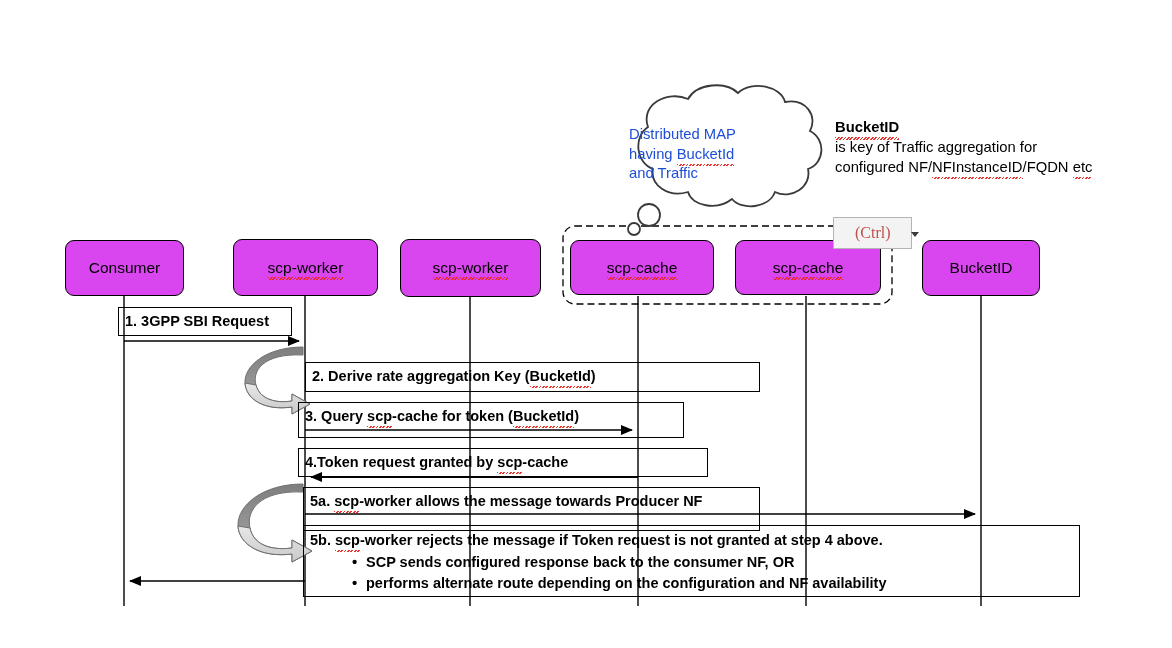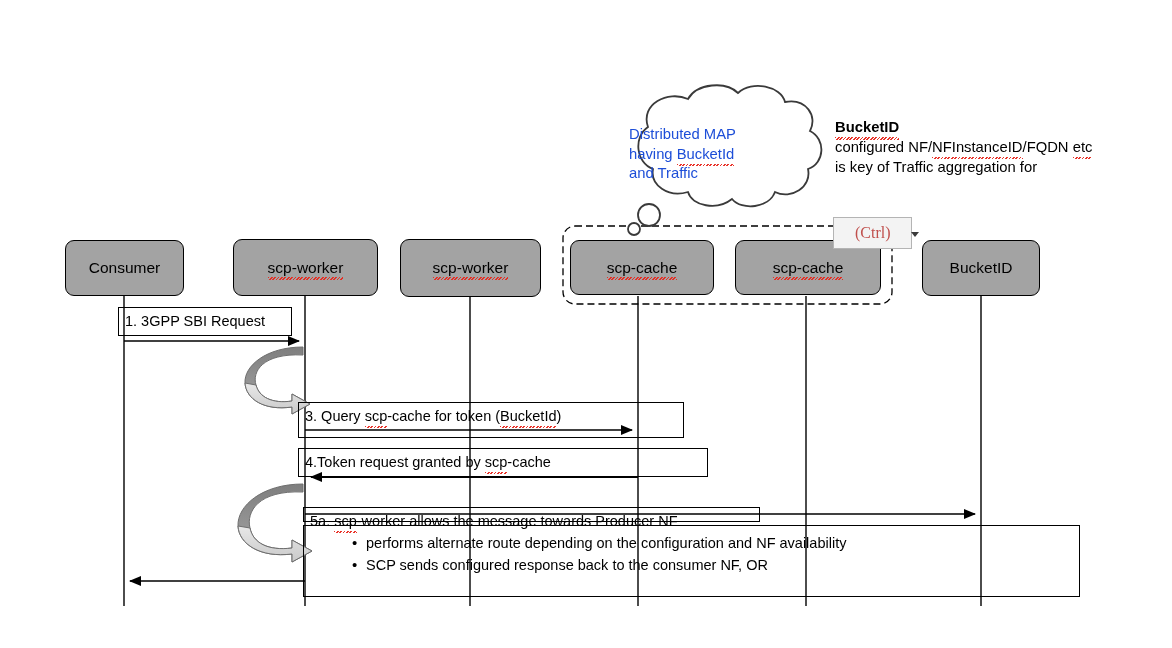--- a/index.html
+++ b/index.html
@@ -23,21 +23,21 @@
     left: 0;
     top: 0;
     width: 1172px;
     height: 648px;
   }
   
   .lifeline-box {
     position: absolute;
     border: 1.4px solid #000;
     border-radius: 9px;
-    background: #a3a3a3;
+    background: #d946ef;
     display: flex;
     align-items: center;
     justify-content: center;
     font-size: 15.5px;
     color: #000;
     box-sizing: border-box;
   }
   .spell {
     position: relative;
     display: inline-block;
@@ -60,20 +60,21 @@
   .msg-box {
     position: absolute;
     border: 1.3px solid #000;
     background: transparent;
     box-sizing: border-box;
     font-size: 14.5px;
     line-height: 1.28;
     color: #000;
     padding: 4px 0 0 6px;
     white-space: nowrap;
+    font-weight: bold;
   }
   .msg-box.multi { white-space: normal; padding-top: 5px; }
   .msg-list {
     margin: 2px 0 0 0;
     padding: 0 0 0 56px;
     list-style: none;
   }
   .msg-list li {
     position: relative;
     margin-top: 3px;
@@ -256,22 +257,22 @@
   </div>
 
   <div class="cloud-text" style="left:629px; top:125px; width:152px;">
     <div>Distributed MAP</div>
     <div>having <span class="spell spell-thin">BucketId</span></div>
     <div>and Traffic</div>
   </div>
 
   <div class="note-text" style="left:835px; top:117px; width:290px;">
     <div class="note-title"><span class="spell">BucketID</span></div>
+    <div>is key of Traffic aggregation for</div>
     <div>configured NF/<span class="spell spell-thin">NFInstanceID</span>/FQDN <span class="spell spell-thin">etc</span></div>
-    <div>is key of Traffic aggregation for</div>
   </div>
 
   <div class="paste-btn">
     <svg width="22" height="22" viewBox="0 0 22 22">
       <rect x="2.5" y="2.5" width="13" height="17" rx="1.2" fill="#f7e08a" stroke="#9a8232" stroke-width="1.1"></rect>
       <rect x="5.5" y="1" width="7" height="3.2" rx="0.8" fill="#d8cf9a" stroke="#8a7a34" stroke-width="1"></rect>
       <rect x="4.5" y="6" width="9" height="1.1" fill="#9a8232"></rect>
       <rect x="4.5" y="8.4" width="9" height="1.1" fill="#9a8232"></rect>
       <rect x="7" y="9.5" width="12.5" height="11" fill="#ffffff" stroke="#8a7a34" stroke-width="1.1"></rect>
       <rect x="9" y="12" width="8" height="1" fill="#9a8232"></rect>
@@ -279,33 +280,37 @@
       <rect x="9" y="16.4" width="5.5" height="1" fill="#9a8232"></rect>
     </svg>
     <span class="paste-ctrl">(Ctrl)</span>
     <span class="paste-caret"></span>
   </div>
 
   <div class="msg-box" style="left:118px; top:307px; width:174px; height:29px;">
     <span>1. 3GPP SBI Request</span>
   </div>
 
+  <div class="msg-box" style="left:305px; top:362px; width:455px; height:30px;">
+    <span>2. Derive rate aggregation Key (<span class="spell spell-thin">BucketId</span>)</span>
+  </div>
 
   <div class="msg-box" style="left:298px; top:402px; width:386px; height:36px;">
     <span>3. Query <span class="spell spell-thin">scp</span>-cache for token (<span class="spell spell-thin">BucketId</span>)</span>
   </div>
 
   <div class="msg-box" style="left:298px; top:448px; width:410px; height:29px;">
     <span>4.Token request granted by <span class="spell spell-thin">scp</span>-cache</span>
   </div>
 
-  <div class="msg-box" style="left:303px; top:487px; width:457px; height:15px;margin-top:20px;">
+  <div class="msg-box" style="left:303px; top:487px; width:457px; height:44px;">
     <span>5a. <span class="spell spell-thin">scp</span>-worker allows the message towards Producer NF</span>
   </div>
 
   <div class="msg-box multi" style="left:303px; top:525px; width:777px; height:72px;">
+    <span>5b. <span class="spell spell-thin">scp</span>-worker rejects the message if Token request is not granted at step 4 above.</span>
     <ul class="msg-list">
+      <li>SCP sends configured response back to the consumer NF, OR</li>
       <li>performs alternate route depending on the configuration and NF availability</li>
-      <li>SCP sends configured response back to the consumer NF, OR</li>
     </ul>
   </div>
 
 </div>
 
 </body></html>

